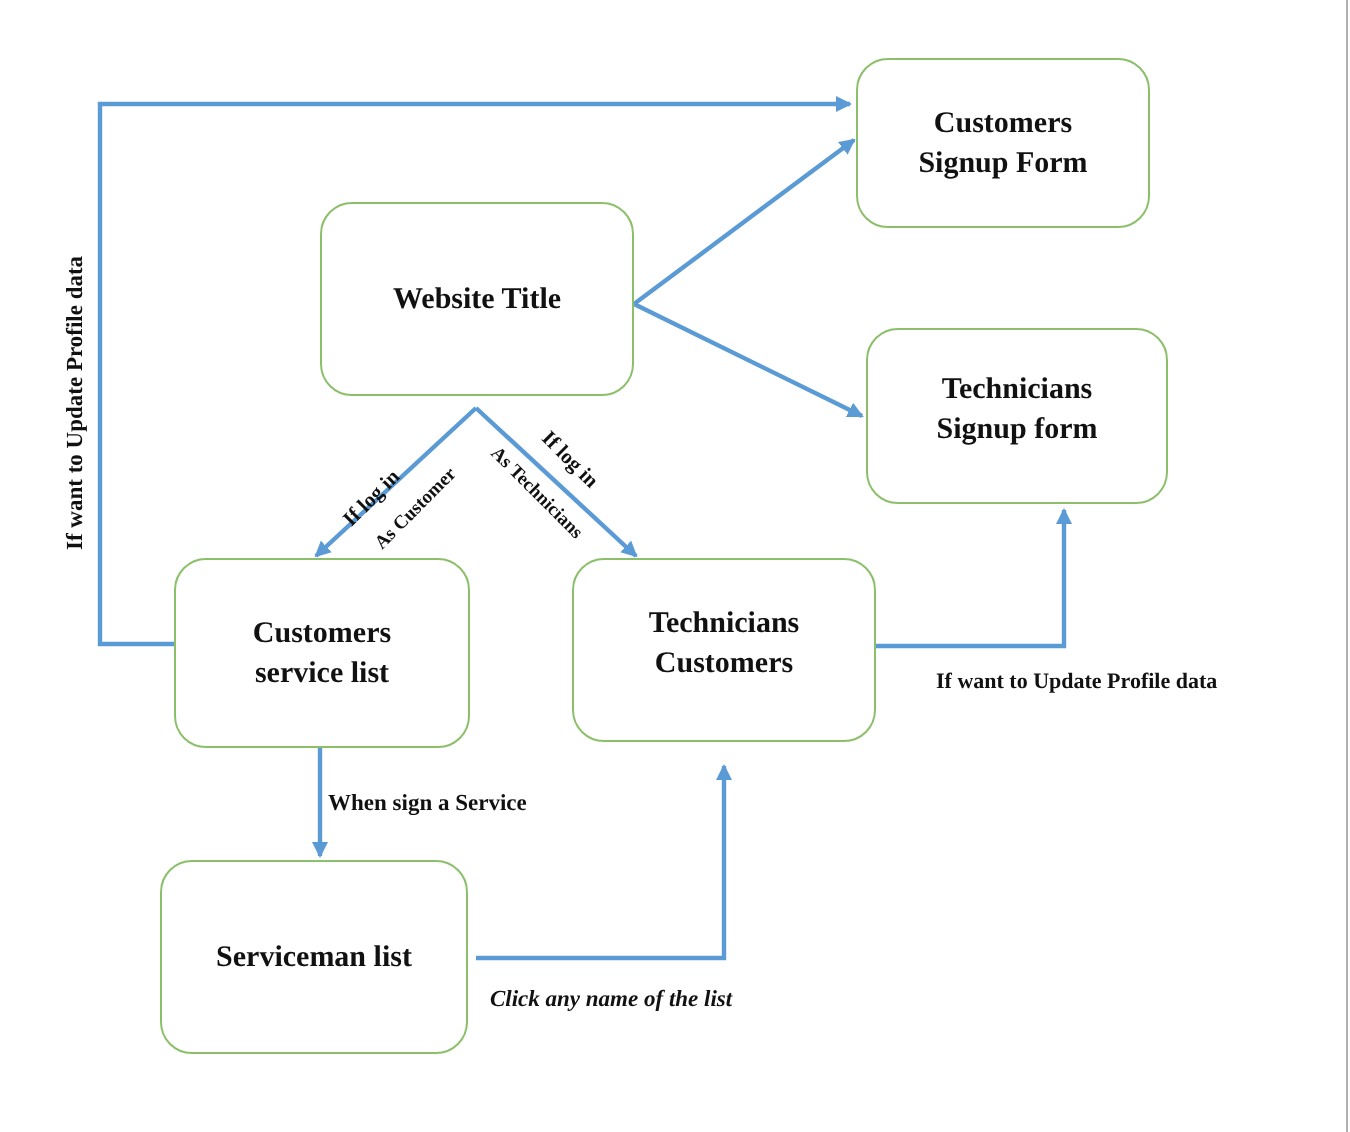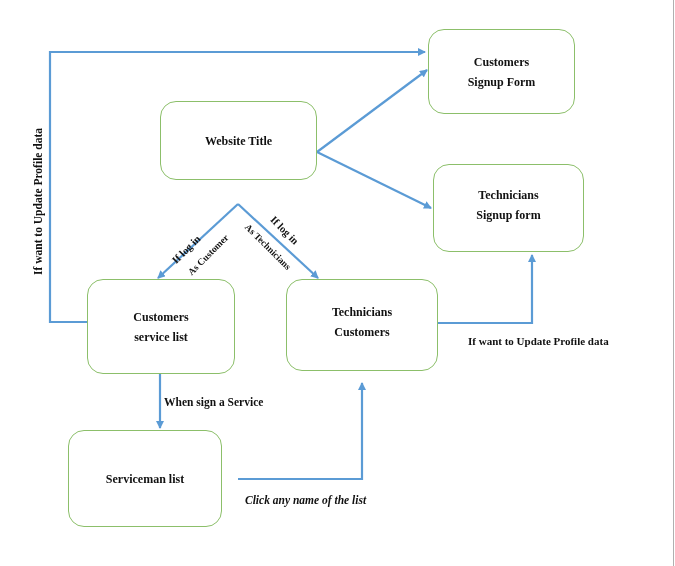--- a/index.html
+++ b/index.html
@@ -1,21 +1,21 @@
 <!DOCTYPE html>
 <html><head>
 <meta charset="utf-8">
 <style>
   html, body { margin:0; padding:0; background:#ffffff; }
   body { width:675px; height:566px; position:relative; overflow:hidden;
          font-family:"Liberation Serif", "DejaVu Serif", serif; }
   .page-edge { position:absolute; left:673px; top:0; width:1px; height:566px; background:#b0b0b0; }
   .node { position:absolute; box-sizing:border-box; border:1.3px solid #8cbf6a; border-radius:16px;
           background:#fff; display:flex; align-items:center; justify-content:center; text-align:center;
-          font-weight:bold; font-size:12px; line-height:20px; color:#111; }
+          font-weight:bold; font-size:15px; line-height:20px; color:#111; }
   .node span { display:block; }
   svg.conn { position:absolute; left:0; top:0; }
   .lbl { position:absolute; font-weight:bold; font-size:11.5px; color:#111; white-space:nowrap; }
   .rot { transform-origin:0 0; }
 </style>
 </head>
 <body>
 
 <div class="page-edge"></div>
 
@@ -38,21 +38,21 @@
     <path d="M87,322 L50,322 L50,52 L425,52" marker-end="url(#ah)"></path>
 
     <path d="M438,323 L532,323 L532,255" marker-end="url(#ah)"></path>
 
     <path d="M160,374 L160,428" marker-end="url(#ah)"></path>
 
     <path d="M238,479 L362,479 L362,383" marker-end="url(#ah)"></path>
   </g>
 </svg>
 
-<div class="node" style="left:160px;top:101px;width:157px;height:79px;">
+<div class="node" style="left:160px;top:101px;width:157px;height:97px;">
   <div>
       <span>Website Title</span>
     </div>
 </div>
 
 <div class="node" style="left:428px;top:29px;width:147px;height:85px;">
   <div>
       <span>Customers</span>
   <span>Signup Form</span>
     </div>
@@ -72,21 +72,21 @@
     </div>
 </div>
 
 <div class="node" style="left:286px;top:279px;width:152px;height:92px;align-items:flex-start;padding-top:22px;">
   <div>
       <span>Technicians</span>
   <span>Customers</span>
     </div>
 </div>
 
-<div class="node" style="left:68px;top:430px;width:154px;height:97px;">
+<div class="node" style="left:80px;top:430px;width:154px;height:97px;">
   <div>
       <span>Serviceman list</span>
     </div>
 </div>
 
 <div class="lbl rot" style="left:32px;top:275px;transform:rotate(-90deg);">If want to Update Profile data</div>
 
 <div class="lbl" style="left:468px;top:335px;font-size:11px;">If want to Update Profile data</div>
 
 <div class="lbl rot" style="left:170px;top:258px;font-size:10.5px;transform:rotate(-45deg);">If log in</div>

